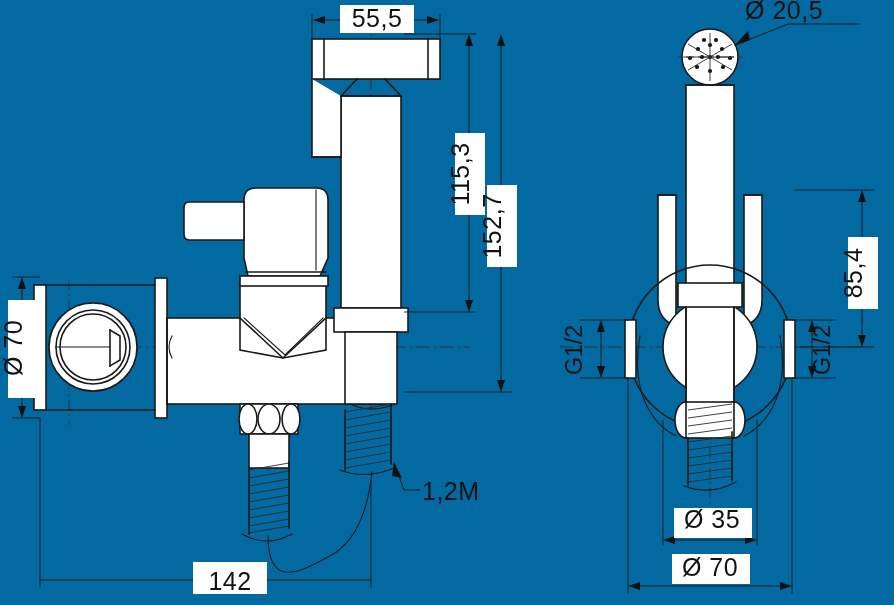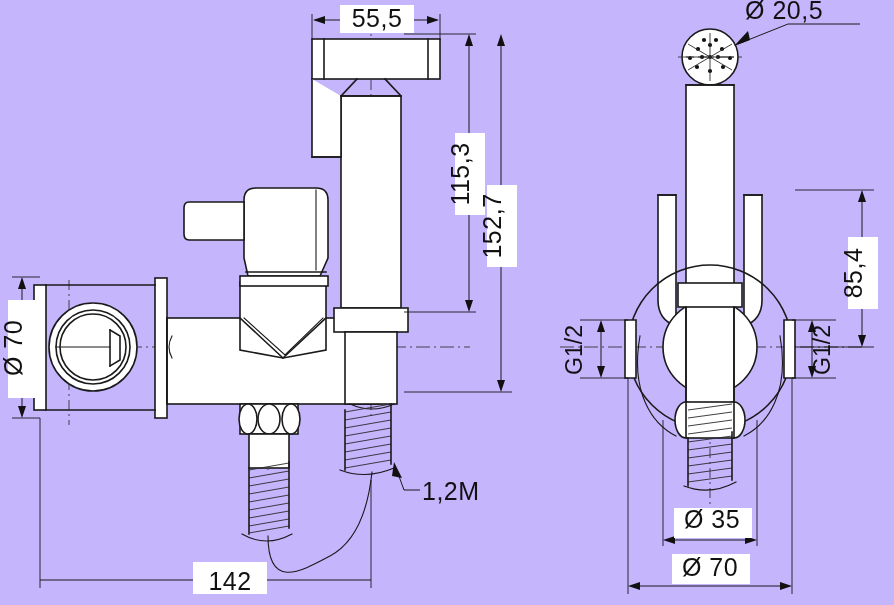--- a/index.html
+++ b/index.html
@@ -1,18 +1,18 @@
 <!DOCTYPE html>
 <html><head>
 <meta charset="utf-8">
 <style>
   html,body{margin:0;padding:0;background:#ffffff;}
   body{width:894px;height:605px;overflow:hidden;
        font-family:"Liberation Sans", sans-serif;}
-  #sheet{position:relative;width:894px;height:605px;background:#c4b5fd;}
+  #sheet{position:relative;width:894px;height:605px;background:#0369a1;}
   svg{display:block;}
   .ln{stroke:#1a1a1a;stroke-width:1.6;fill:none;stroke-linecap:square;}
   .ln-thin{stroke:#1a1a1a;stroke-width:1.1;fill:none;stroke-linecap:square;}
   .ln-hair{stroke:#2a2a2a;stroke-width:0.9;fill:none;}
   .dim{stroke:#1a1a1a;stroke-width:1.0;fill:none;}
   .ext{stroke:#1a1a1a;stroke-width:0.9;fill:none;}
   .ctr{stroke:#333;stroke-width:0.9;fill:none;stroke-dasharray:14 4 2 4;}
   .ctr2{stroke:#333;stroke-width:0.9;fill:none;stroke-dasharray:10 4 2 4;}
   .fillw{fill:#ffffff;}
   .dimtxt{font-family:"Liberation Sans", sans-serif;font-size:25px;fill:#111;

